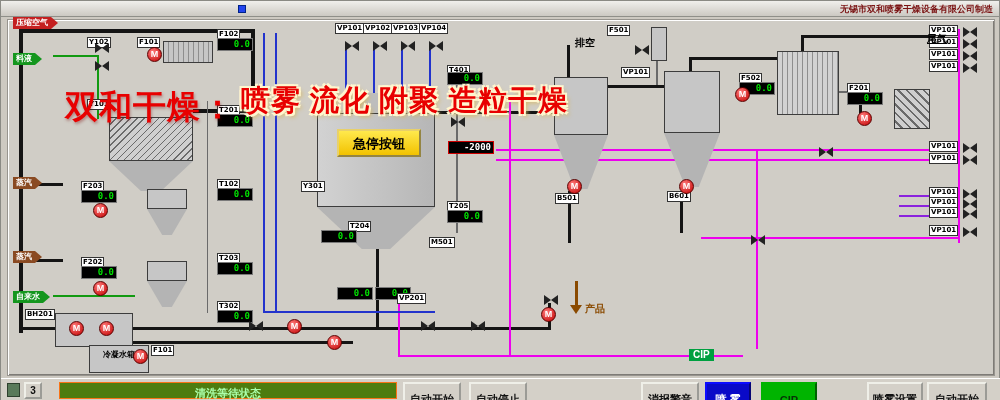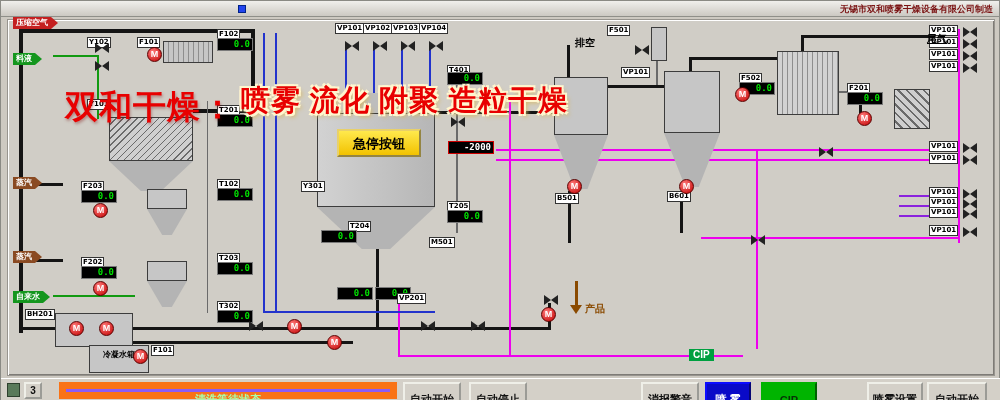--- a/index.html
+++ b/index.html
@@ -30,21 +30,21 @@
   .feed{position:absolute;left:12px;z-index:22;height:12px;line-height:12px;font-size:8px;font-weight:bold;color:#fff;padding:0 3px;white-space:nowrap}
   .feedtip{position:absolute;right:-7px;top:0;width:0;height:0;border-top:6px solid transparent;border-bottom:6px solid transparent;border-left:7px solid #000}
   .estop{position:absolute;z-index:30;width:84px;height:28px;background:linear-gradient(#ffe94d,#f2c200);border:2px outset #e8d06a;font:bold 13px/23px "Liberation Sans","DejaVu Sans",sans-serif;color:#000;text-align:center;cursor:pointer}
   .arrowdown{position:absolute;z-index:21;width:0;height:0;border-left:6px solid transparent;border-right:6px solid transparent;border-top:9px solid #8a4a00}
   .wm1{position:absolute;left:64px;top:84px;z-index:60;font-size:33px;font-weight:bold;letter-spacing:1px;color:#e80000;text-shadow:1px 2px 3px rgba(120,0,0,.35);white-space:nowrap}
   .wm2{position:absolute;left:240px;top:80px;z-index:60;font-size:29px;font-weight:bold;letter-spacing:1px;color:#e80000;white-space:nowrap;
        text-shadow:-2px -2px 0 #fff6cf,2px -2px 0 #fff6cf,-2px 2px 0 #fff6cf,2px 2px 0 #fff6cf,3px 3px 4px #d8b860}
   .bottombar{position:absolute;left:0;top:377px;width:1000px;height:23px;background:#d4d0c8;border-top:1px solid #ffffff}
   .pageicon{position:absolute;left:6px;top:4px;width:13px;height:14px;background:#5a7a5a;border:1px solid #2e402e}
   .pagebtn{position:absolute;left:23px;top:3px;width:18px;height:17px;background:#d4d0c8;border:2px outset #efefe8;font:bold 10px "Liberation Sans",sans-serif;color:#111;cursor:pointer}
-  .statusbar{position:absolute;left:58px;top:3px;width:338px;height:17px;background:#8b5cf6;border:7px solid #f97316;text-align:center}
+  .statusbar{position:absolute;left:58px;top:3px;width:338px;height:17px;background:#4d7c0f;border:1px solid #f97316;text-align:center}
   .statusbar span{font:bold 11px/15px "Liberation Sans","DejaVu Sans",sans-serif;color:#aaffaa}
   .wbtn{position:absolute;top:3px;height:35px;background:#d4d0c8;border:2px outset #efefe8;font:bold 11px "Liberation Sans","DejaVu Sans",sans-serif;color:#111;cursor:pointer;white-space:nowrap}
 </style>
 </head>
 <body>
 
 <div class="screen">
 
   <div class="titlebar">
     <span class="appicon"></span>

